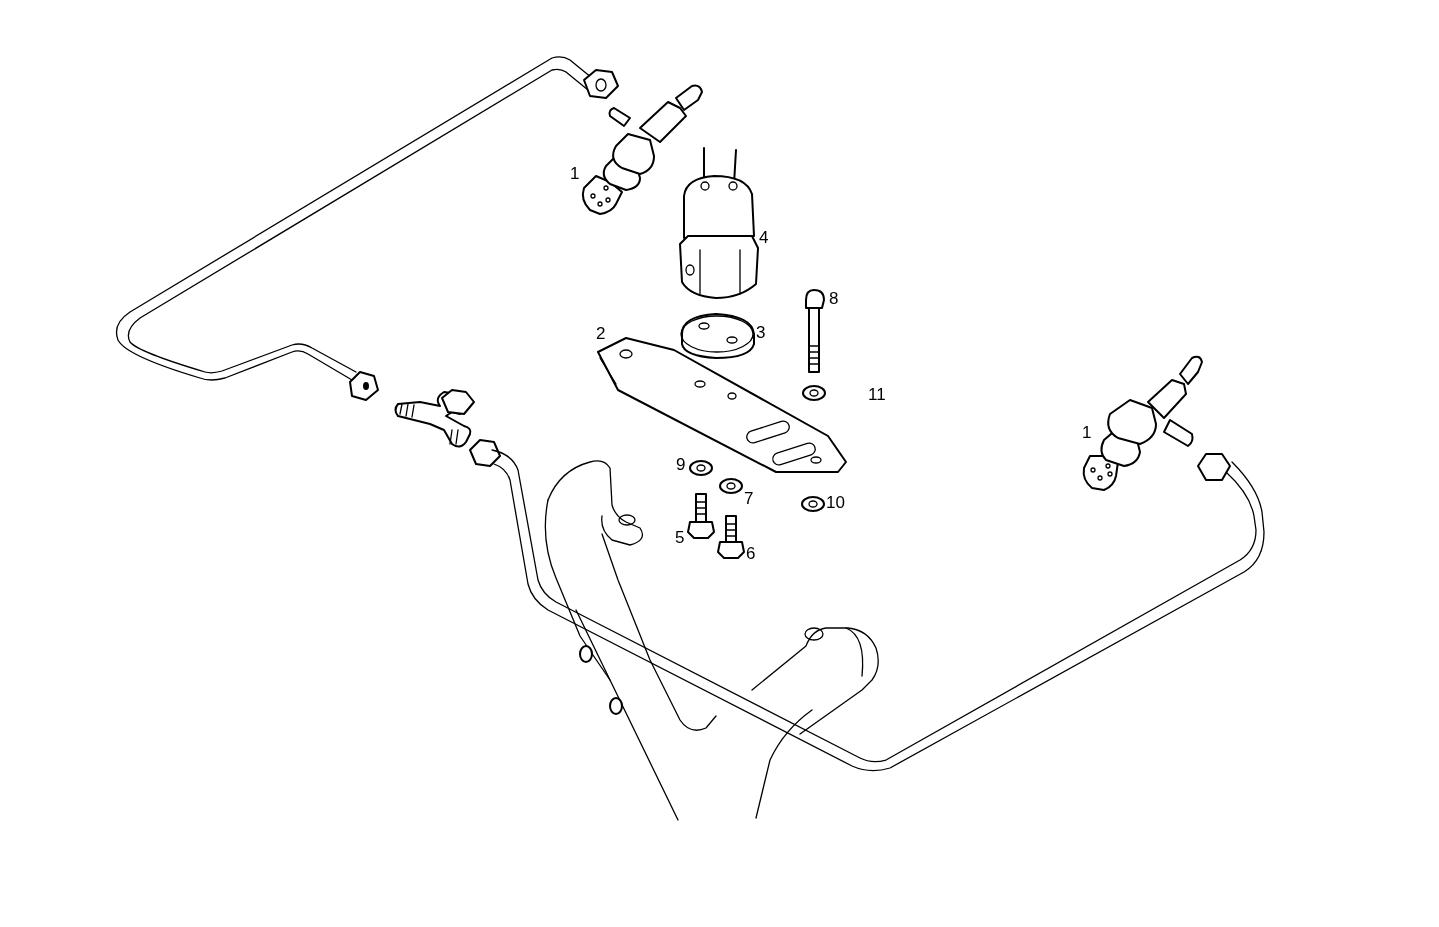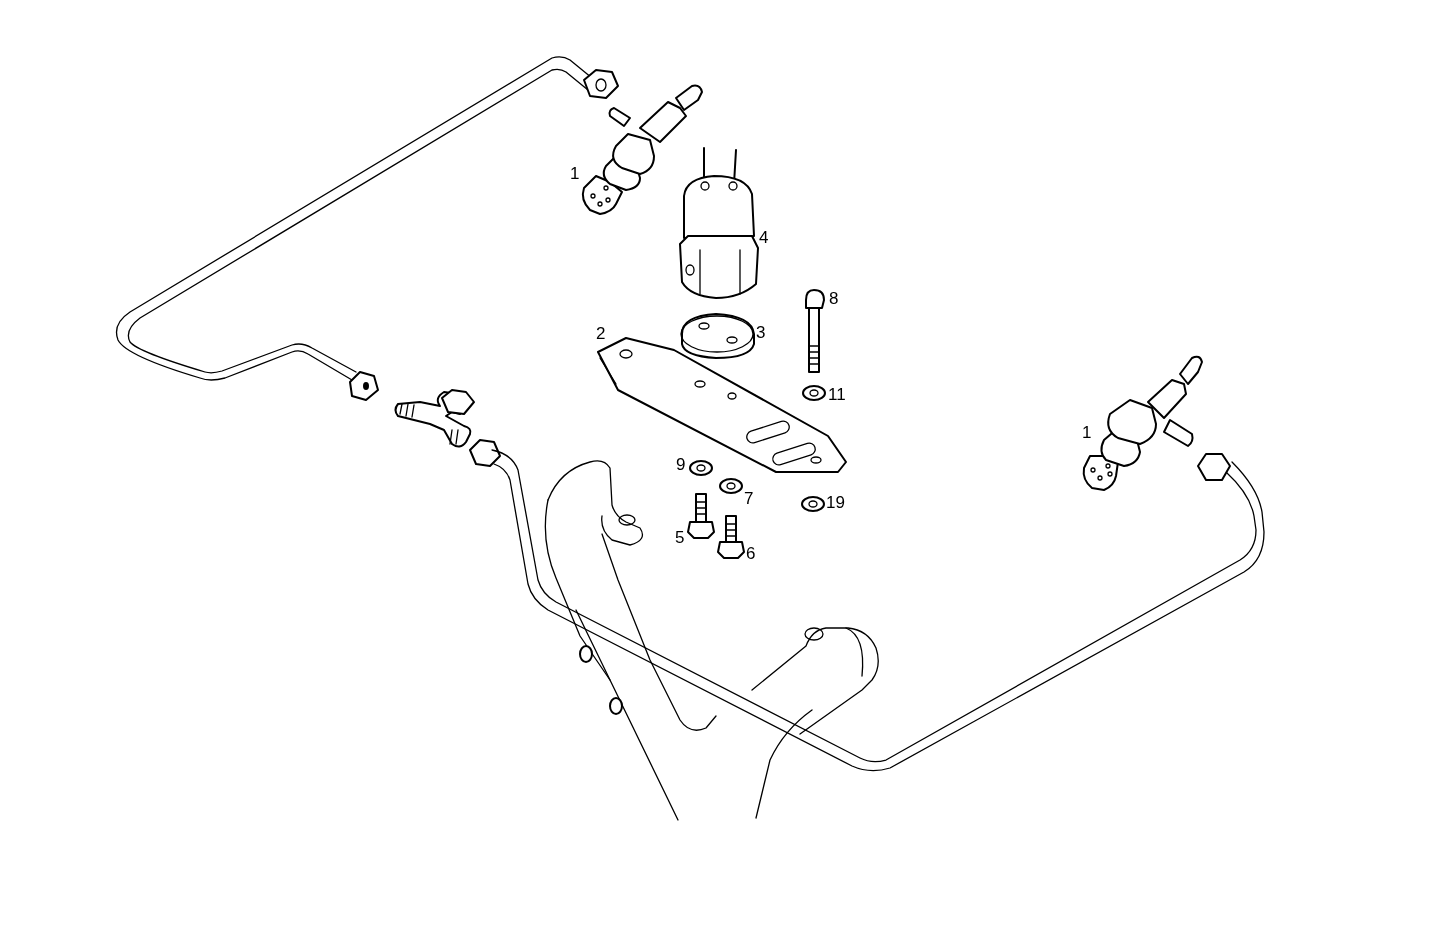--- a/index.html
+++ b/index.html
@@ -160,14 +160,14 @@
 <span class="callout" style="left:570px;top:165px">1</span>
 <span class="callout" style="left:1082px;top:424px">1</span>
 <span class="callout" style="left:596px;top:325px">2</span>
 <span class="callout" style="left:756px;top:324px">3</span>
 <span class="callout" style="left:759px;top:229px">4</span>
 <span class="callout" style="left:675px;top:529px">5</span>
 <span class="callout" style="left:746px;top:545px">6</span>
 <span class="callout" style="left:744px;top:490px">7</span>
 <span class="callout" style="left:829px;top:290px">8</span>
 <span class="callout" style="left:676px;top:456px">9</span>
-<span class="callout" style="left:826px;top:494px">19</span>
-<span class="callout" style="left:828px;top:386px">11</span>
+<span class="callout" style="left:826px;top:494px">10</span>
+<span class="callout" style="left:868px;top:386px">11</span>
 
 </body></html>

